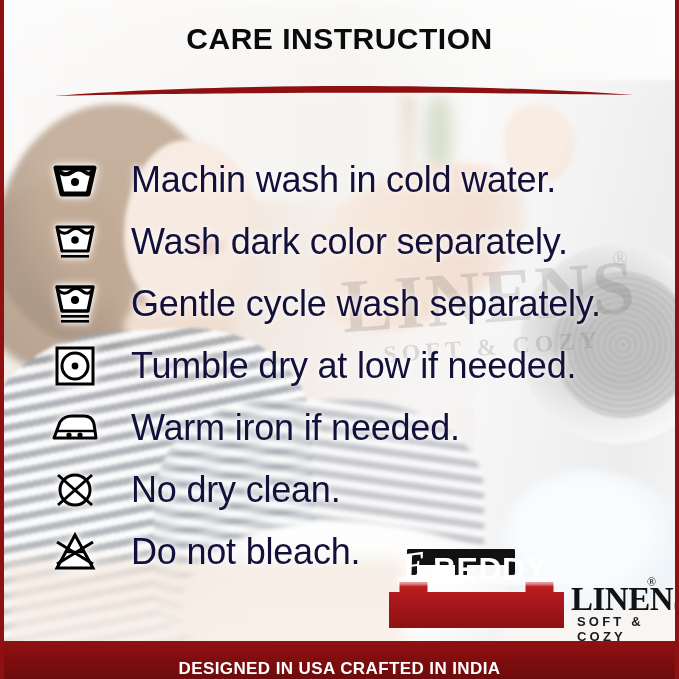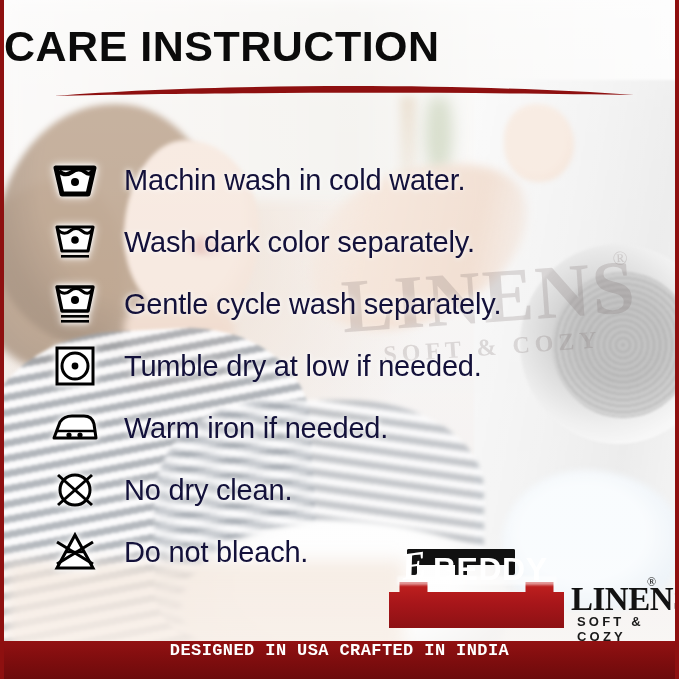--- a/index.html
+++ b/index.html
@@ -162,34 +162,34 @@
     transform:rotate(-4deg);pointer-events:none;user-select:none;
   }
   .wm-main{font-size:76px;font-weight:700;letter-spacing:2px;line-height:0.9;
     font-family:"Liberation Serif", serif;}
   .wm-sub{font-size:24px;font-weight:700;letter-spacing:5px;margin-top:4px;
     font-family:"Liberation Serif", serif;}
   .wm-reg{position:absolute;left:296px;top:-6px;font-size:20px;font-family:"Liberation Serif",serif;}
 
   
   .title{
-    position:absolute;left:0;top:22px;width:100%;text-align:left;
-    font-size:43px;font-weight:700;letter-spacing:0.5px;color:#0b0b0b;
+    position:absolute;left:0;top:22px;width:100%;text-align:center;
+    font-size:30px;font-weight:700;letter-spacing:0.5px;color:#0b0b0b;
   }
   .swoosh{
     position:absolute;left:50px;top:82px;width:580px;height:18px;
   }
 
   
   .rows{position:absolute;left:42px;top:150px;width:600px;}
   .row{display:flex;align-items:center;height:60px;margin-bottom:2px;}
   .sym{width:58px;height:52px;flex:0 0 58px;display:flex;align-items:center;justify-content:center;}
   .sym svg{filter:drop-shadow(0 0 2px rgba(255,255,255,0.95)) drop-shadow(0 0 4px rgba(255,255,255,0.8));}
   .txt{
-    margin-left:20px;font-size:29px;color:#13113a;
+    margin-left:27px;font-size:36px;color:#13113a;
     letter-spacing:-0.2px;white-space:nowrap;
     text-shadow:0 0 5px rgba(255,255,255,0.85),0 0 10px rgba(255,255,255,0.6);
   }
 
   
   .logo{position:absolute;left:385px;top:545px;width:270px;height:90px;}
   .bedicon{position:absolute;left:18px;top:0px;width:108px;height:34px;}
   .banner{
     position:absolute;left:0px;top:37px;width:175px;height:46px;
     background:linear-gradient(180deg,#c2211f 0%,#a8161a 45%,#8d1114 100%);
@@ -215,21 +215,21 @@
   .linens-reg{position:absolute;left:258px;top:30px;font-size:12px;color:#121212;font-family:"Liberation Serif",serif;}
   .softcozy{
     position:absolute;left:188px;top:69px;font-size:13px;color:#1a1a1a;
     font-weight:700;letter-spacing:3.2px;
   }
 
   
   .footer{
     position:absolute;left:0;bottom:0;width:100%;height:38px;
     background:linear-gradient(180deg,#921112 0%,#7d0d0e 55%,#6d0b0c 100%);
-    display:flex;align-items:flex-start;justify-content:center;font-family:Liberation Mono, monospace;
+    display:flex;align-items:flex-end;justify-content:center;
   }
   .footer span{
     color:#fff;font-size:17px;font-weight:600;letter-spacing:0.4px;
   }
 </style>
 </head>
 <body>
 
 <div id="card">
 

